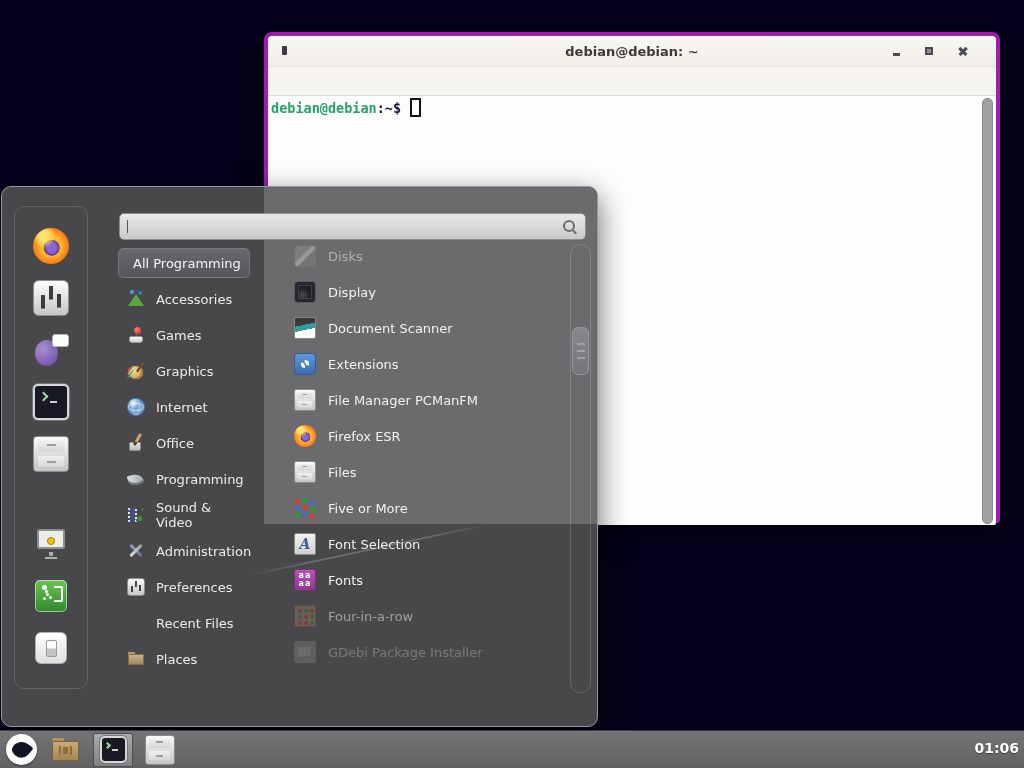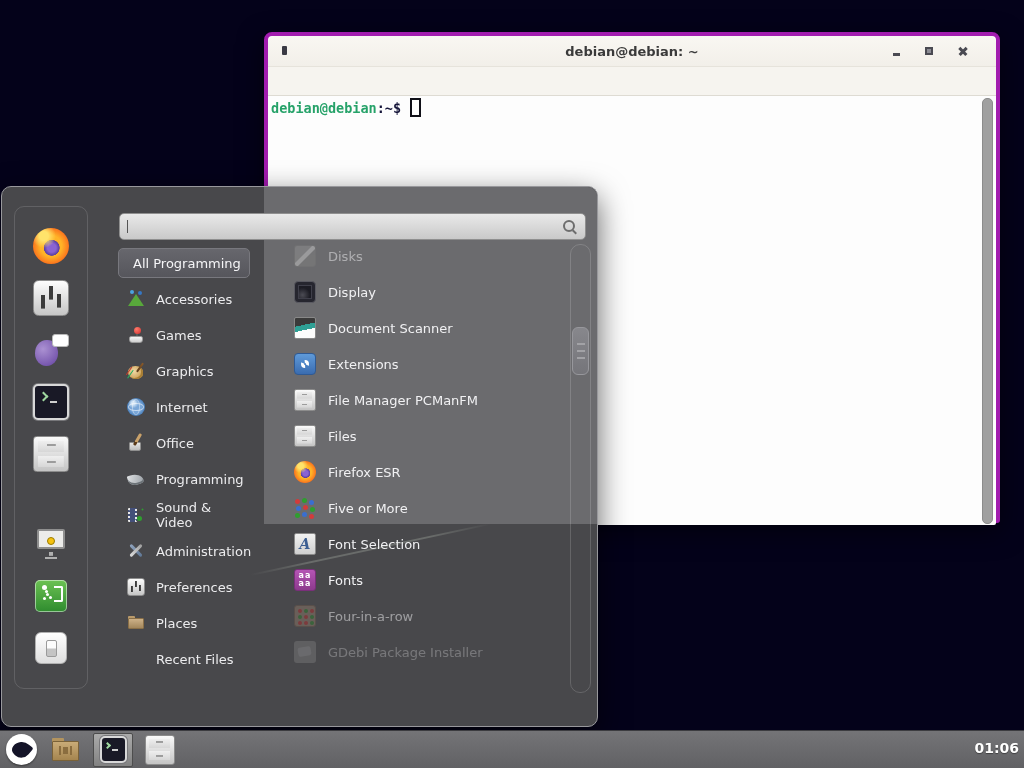--- a/index.html
+++ b/index.html
@@ -297,26 +297,26 @@
         </div>
         <div class="cat-item">
           <span class="icon icon-admin"></span>
           <span class="label">Administration</span>
         </div>
         <div class="cat-item">
           <span class="icon icon-preferences"></span>
           <span class="label">Preferences</span>
         </div>
         <div class="cat-item">
+          <span class="icon icon-blank"></span>
+          <span class="label">Recent Files</span>
+        </div>
+        <div class="cat-item">
           <span class="icon icon-places"></span>
           <span class="label">Places</span>
-        </div>
-        <div class="cat-item">
-          <span class="icon icon-blank"></span>
-          <span class="label">Recent Files</span>
         </div>
       </div>
     <div class="app-list">
 
     <div class="app-item faded">
           <span class="icon icon-disks"></span>
           <span class="label">Disks</span>
         </div>
         <div class="app-item">
           <span class="icon icon-display"></span>
@@ -328,26 +328,26 @@
         </div>
         <div class="app-item">
           <span class="icon icon-extensions"></span>
           <span class="label">Extensions</span>
         </div>
         <div class="app-item">
           <span class="icon icon-cabinet-sm"></span>
           <span class="label">File Manager PCManFM</span>
         </div>
         <div class="app-item">
+          <span class="icon icon-firefox-sm"></span>
+          <span class="label">Firefox ESR</span>
+        </div>
+        <div class="app-item">
           <span class="icon icon-cabinet-sm"></span>
           <span class="label">Files</span>
-        </div>
-        <div class="app-item">
-          <span class="icon icon-firefox-sm"></span>
-          <span class="label">Firefox ESR</span>
         </div>
         <div class="app-item">
           <span class="icon icon-fiveormore"></span>
           <span class="label">Five or More</span>
         </div>
         <div class="app-item">
           <span class="icon icon-fontsel"></span>
           <span class="label">Font Selection</span>
         </div>
         <div class="app-item">

